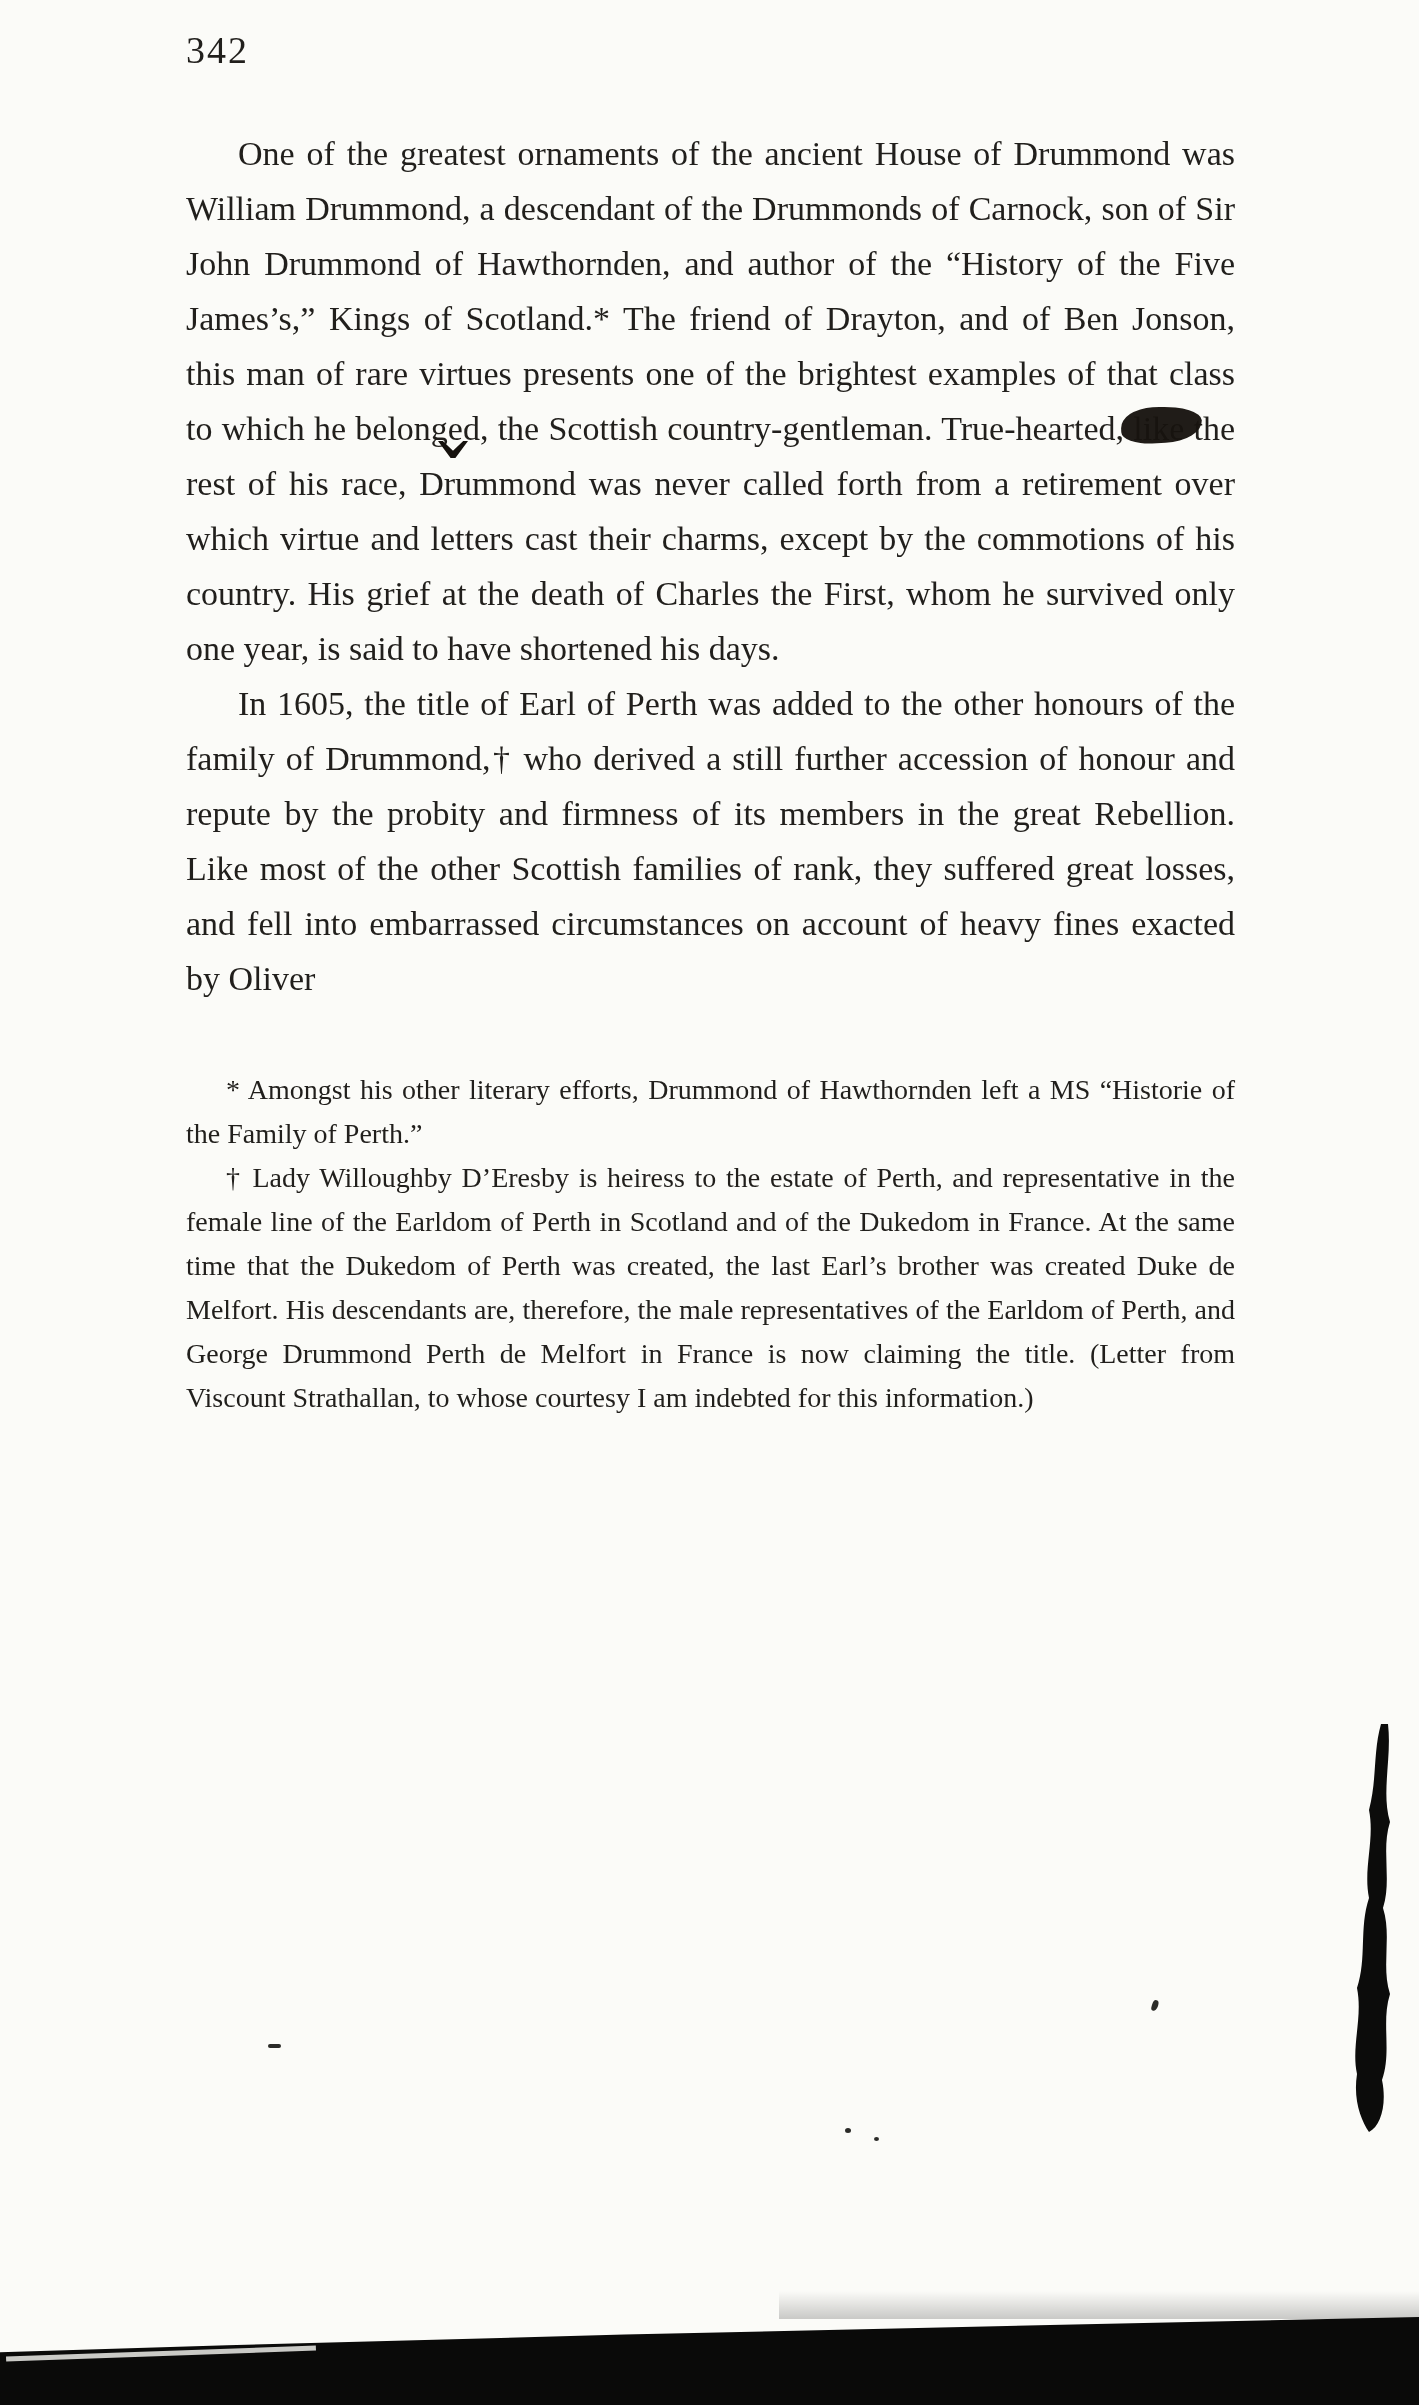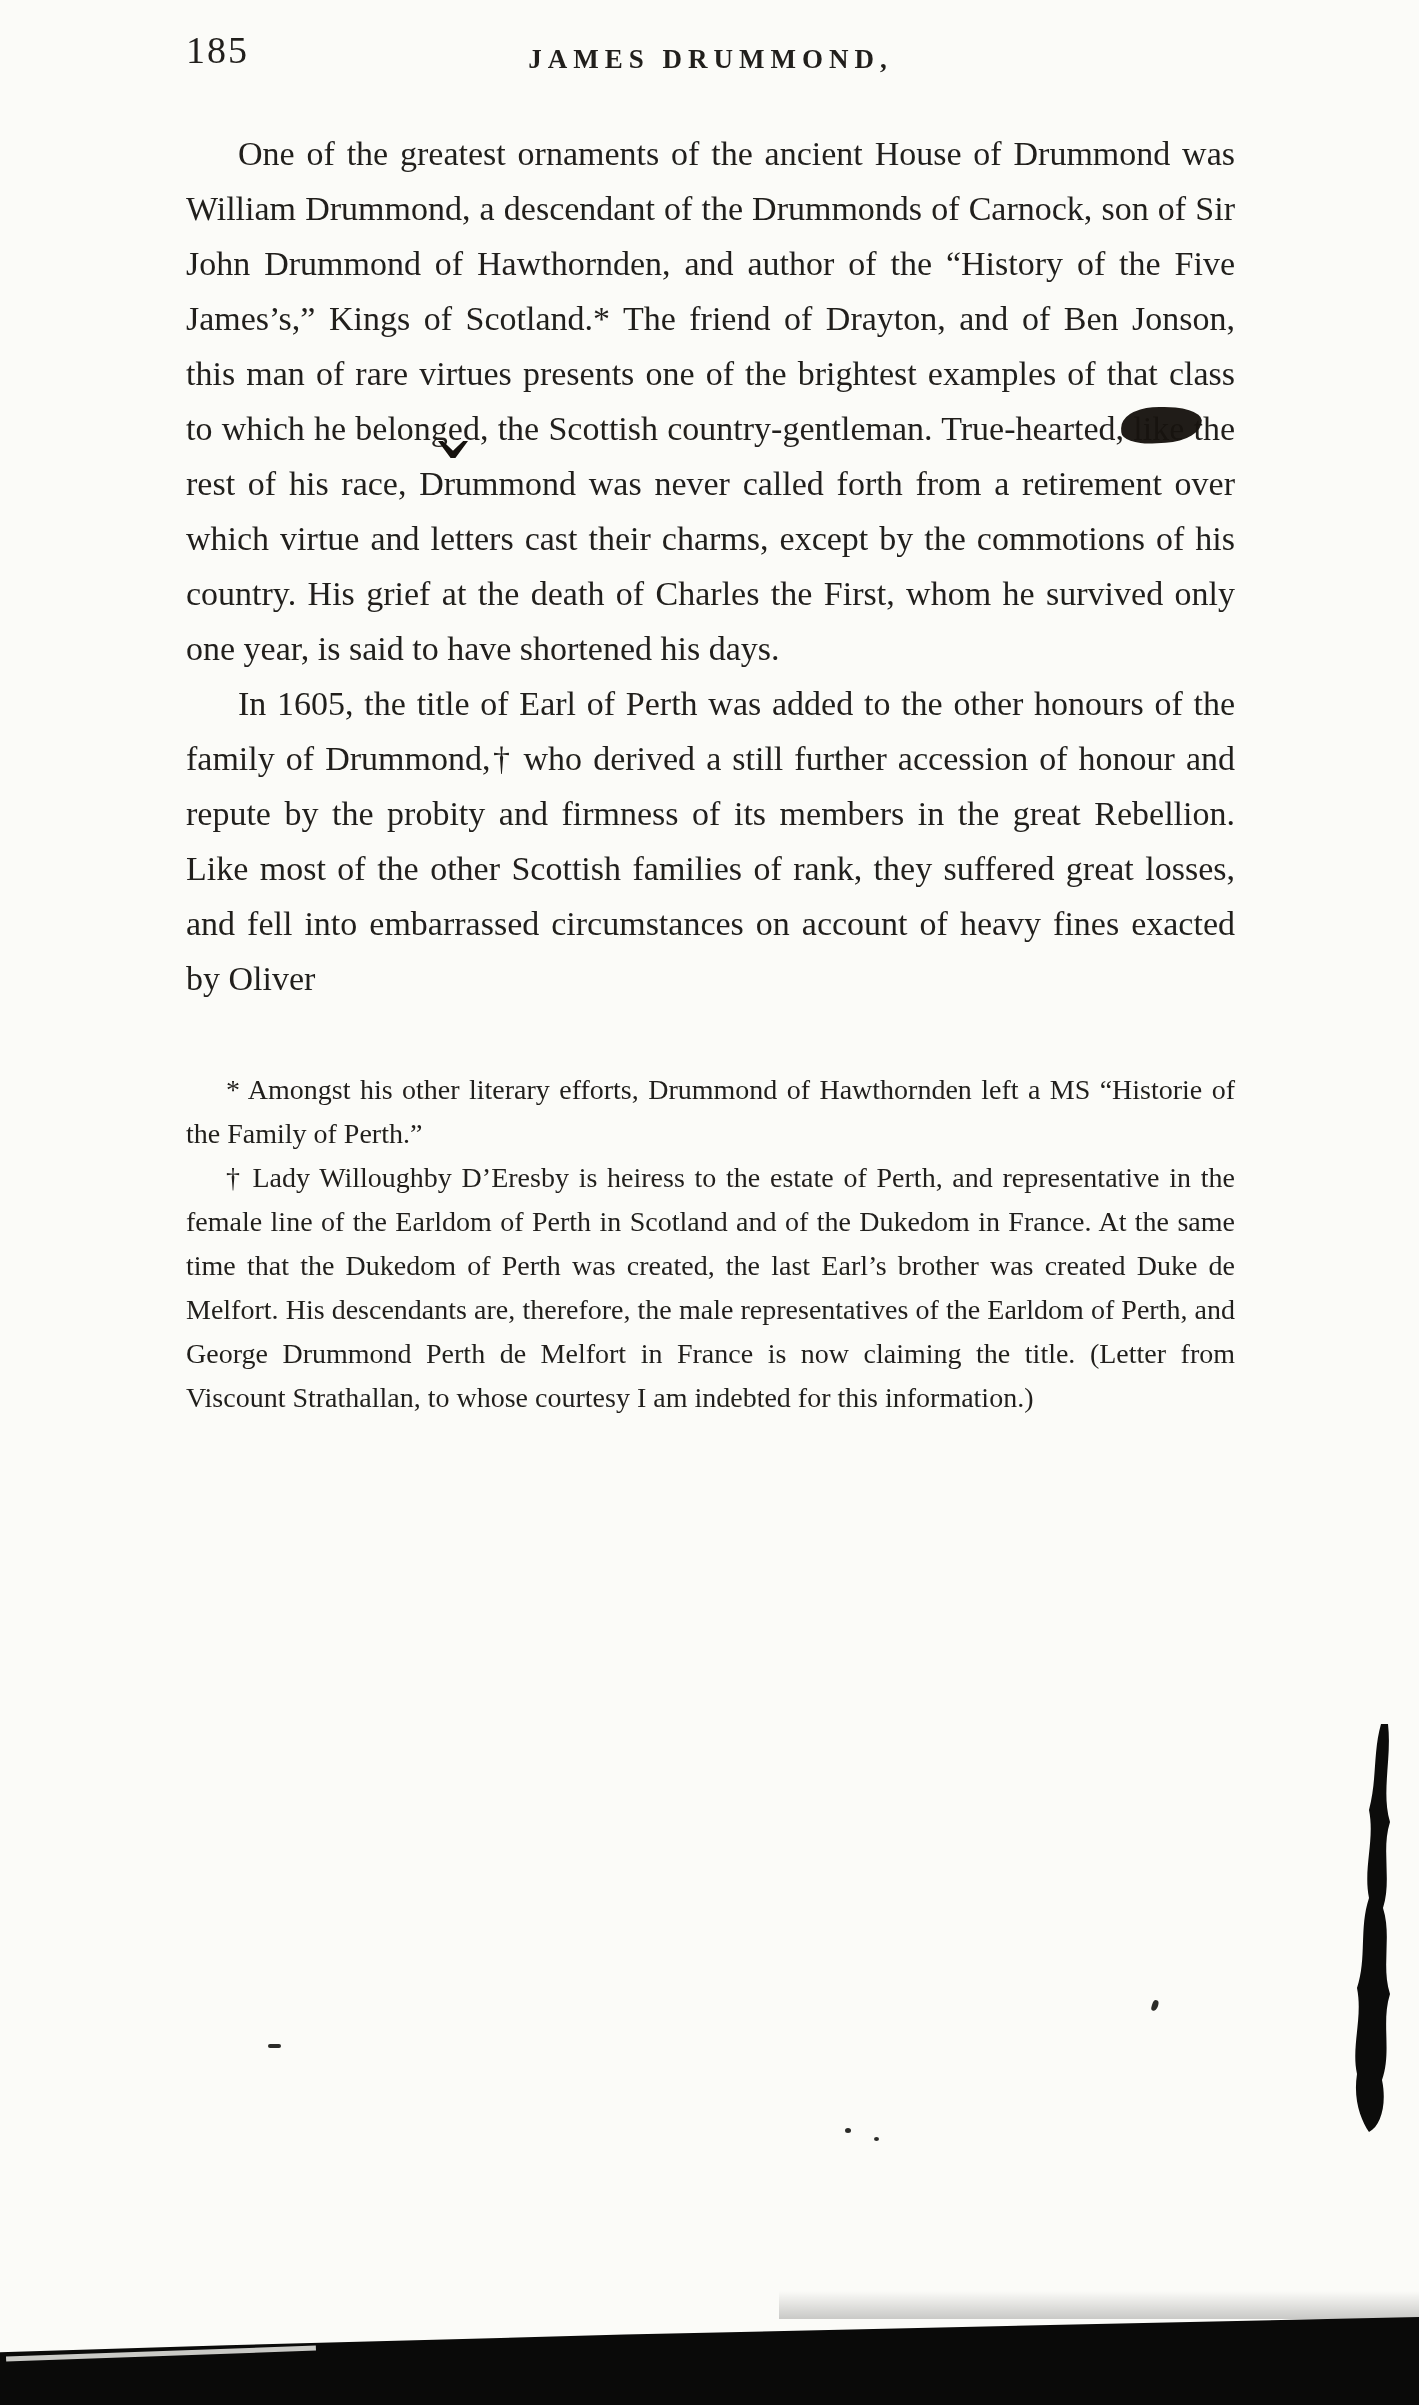--- a/index.html
+++ b/index.html
@@ -86,22 +86,21 @@
     background: rgba(250, 250, 246, 0.8);
     transform: rotate(-2deg);
   }
 </style>
 </head>
 <body>
 
 <div class="page">
 
   <div class="page-head">
-    <span class="page-number">185</span>
-    <span class="running-title">JAMES DRUMMOND,</span>
+    <span class="page-number">342</span>
   </div>
 
   <div class="body-text">
     <p class="indent"><span>One of the greatest ornaments of the ancient House of Drummond was William Drummond, a descendant of the Drummonds of Carnock, son of Sir John Drummond of Hawthornden, and author of the “History of the Five James’s,” Kings of Scotland.*  The friend of Drayton, and of Ben Jonson, this man of rare virtues presents one of the brightest examples of that class to which he belonged, the Scottish country-gentleman. True-hearted, </span><span class="smudged">like</span><span> the rest of his race, Drummond was never called forth from a retirement over which virtue and letters cast their charms, except by the commotions of his country.  His grief at the death of Charles the First, whom he survived only one year, is said to have shortened his days.</span></p>
     <p class="indent">In 1605, the title of Earl of Perth was added to the other honours of the family of Drummond,† who derived a still further accession of honour and repute by the probity and firmness of its members in the great Rebellion.  Like most of the other Scottish families of rank, they suffered great losses, and fell into embarrassed circumstances on account of heavy fines exacted by Oliver</p>
   </div>
 
   <div class="footnotes">
     <p>* Amongst his other literary efforts, Drummond of Hawthornden left a MS “Historie of the Family of Perth.”</p>
     <p>† Lady Willoughby D’Eresby is heiress to the estate of Perth, and representative in the female line of the Earldom of Perth in Scotland and of the Dukedom in France.  At the same time that the Dukedom of Perth was created, the last Earl’s brother was created Duke de Melfort. His descendants are, therefore, the male representatives of the Earldom of Perth, and George Drummond Perth de Melfort in France is now claiming the title.  (Letter from Viscount Strathallan, to whose courtesy I am indebted for this information.)</p>

